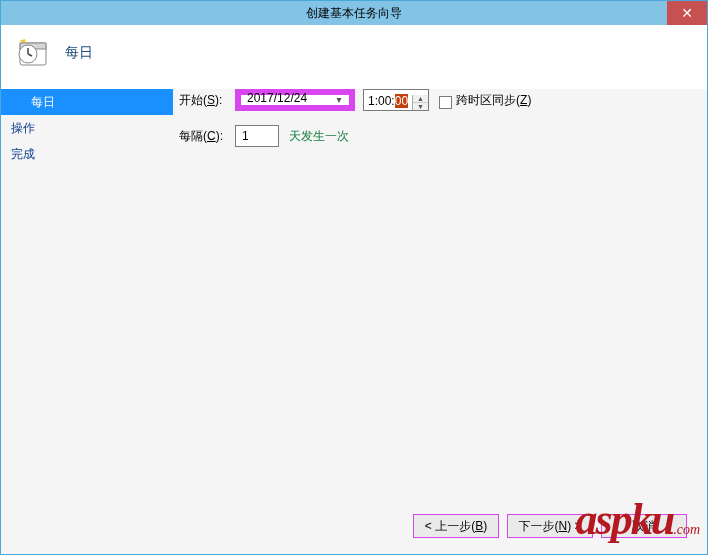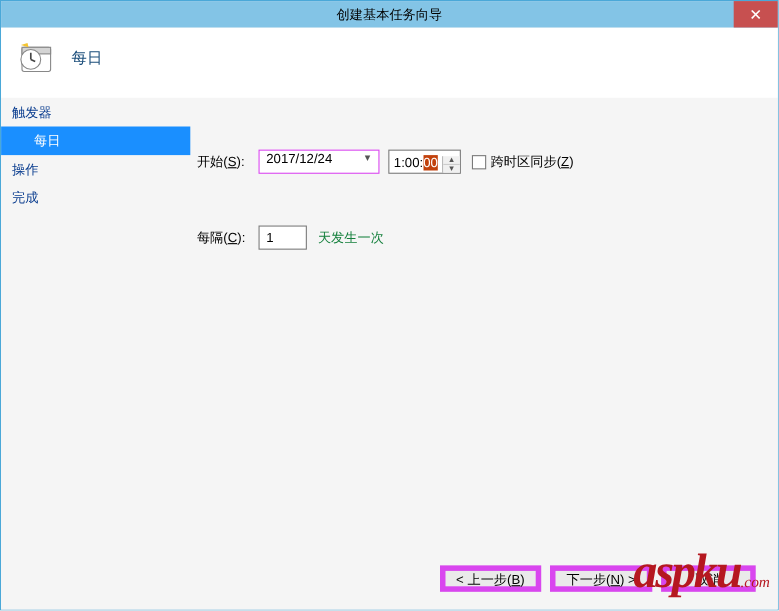--- a/index.html
+++ b/index.html
@@ -98,32 +98,31 @@
       color: #fff;
     }
     .main-panel {
       flex: 1;
       padding: 0px 20px 10px 6px;
     }
     .form-row {
       display: flex;
       align-items: center;
       margin-bottom: 14px;
-      margin-top: 47px;
     }
     .form-label {
       width: 56px;
       text-align: left;
       color: #000;
       font-size: 12px;
     }
     .date-select {
       display: inline-flex;
-      align-items: flex-start;
-      border: 1px solid #d946ef;
+      align-items: flex-end;
+      border: 6px solid #d946ef;
       background: #fff;
       height: 22px;
       padding: 0 2px 0 6px;
       margin-right: 8px;
     }
     .date-select .date-text {
       width: 84px;
     }
     .date-select .dropdown-arrow {
       width: 16px;
@@ -163,21 +162,21 @@
       font-size: 7px;
       background: #f0f0f0;
       cursor: pointer;
       color: #555;
     }
     .spinner-btn:first-child {
       border-bottom: 1px solid #ccc;
     }
     .checkbox-wrapper {
       display: inline-flex;
-      align-items: center;
+      align-items: flex-end;
       gap: 4px;
     }
     .checkbox-box {
       width: 13px;
       height: 13px;
       border: 1px solid #7a7a7a;
       background: #fff;
     }
     .number-input {
       border: 1px solid #7a7a7a;
@@ -194,21 +193,21 @@
     .footer {
       padding: 12px 20px 16px 0;
       display: flex;
       justify-content: flex-end;
       gap: 8px;
       background: #f5f5f5;
     }
     .btn {
       min-width: 86px;
       height: 24px;
-      border: 5px solid #d946ef;
+      border: 1px solid #d946ef;
       background: #eaeaea;
       font-size: 12px;
       cursor: pointer;
       padding: 0 10px;
       font-family: inherit;
     }
     .watermark {
       position: absolute;
       right: 8px;
       bottom: 10px;
@@ -251,21 +250,20 @@
           <line x1="11" y1="17" x2="11" y2="11" stroke="#444" stroke-width="1.5"></line>
           <line x1="11" y1="17" x2="15" y2="19" stroke="#444" stroke-width="1.5"></line>
           <path d="M 2 4 L 8 2 L 9 6 Z" fill="#f4c430"></path>
         </svg>
       </div>
       <div class="header-title">每日</div>
     </div>
 
     <div class="body-section">
       <div class="sidebar">
-        <div class="sidebar-item">触发器</div>
         <div class="sidebar-item indented selected">每日</div>
         <div class="sidebar-item">操作</div>
         <div class="sidebar-item">完成</div>
       </div>
 
       <div class="main-panel">
         <div class="form-row">
           <span class="form-label">开始(<span class="underline">S</span>):</span>
           <div class="date-select">
             <span class="date-text">2017/12/24</span>

